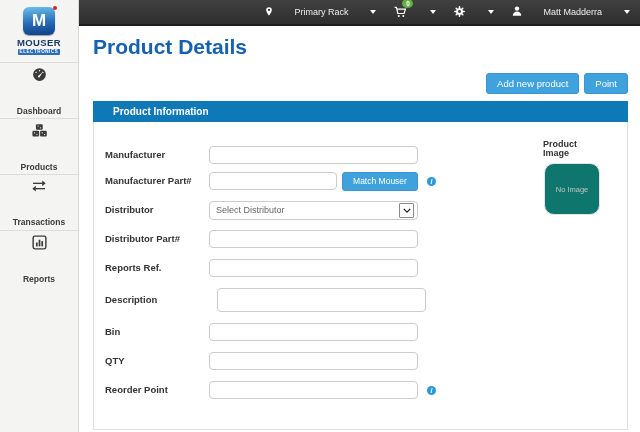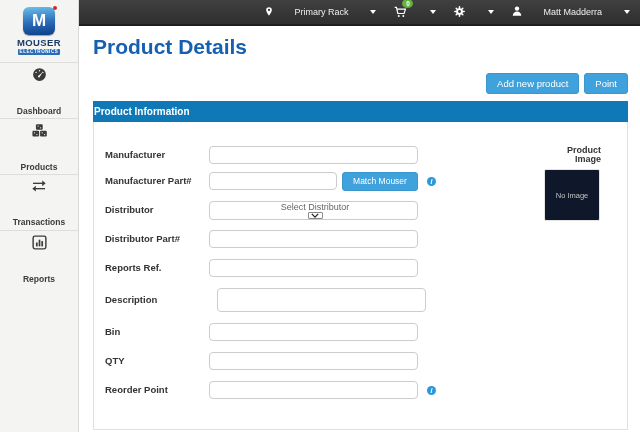--- a/index.html
+++ b/index.html
@@ -44,49 +44,49 @@
                 padding:0 9px; font-size:9.5px; }
   .bc-link { color:#3b9ad8; cursor:pointer; }
   .bc-sep { color:#c0c0c0; margin:0 4px; }
   .bc-current { color:#8f8f8f; }
   .actions { margin-top:13px; height:21px; display:flex; justify-content:flex-end; gap:5px; }
   .btn { display:inline-flex; align-items:center; justify-content:center; background:#3fa2dc; color:#fff;
          font-size:9.5px; padding:8px 10px; height:21px; border-radius:3px; border:1px solid #3a97cd;
          cursor:pointer; box-sizing:border-box; font-family:inherit; }
 
   .panel { margin-top:7px; }
-  .panel-header { background:#0f79b8; color:#fff; font-weight:700; font-size:10px; padding:5px 1px; }
+  .panel-header { background:#0f79b8; color:#fff; font-weight:700; font-size:10px; padding:5px 20px; }
   .panel-body { border:1px solid #e0e0e0; border-top:none; position:relative;
                 padding:24px 0 0 11px; height:283px; overflow:hidden; box-sizing:content-box; }
 
-  .image-block { position:absolute; top:24px; right:26px; width:58px; text-align:right; }
+  .image-block { position:absolute; top:18px; right:26px; width:58px; text-align:left; }
   .image-label { font-size:9px; font-weight:700; color:#333; line-height:1; }
   .image-box { margin-top:5px; width:54px; height:50px; margin-left:auto; margin-right:auto;
-               background:#0f172a; border:1px solid #e4e4e4; border-radius:2px;
+               background:#0f766e; border:1px solid #e4e4e4; border-radius:10px;
                display:flex; align-items:center; justify-content:center; color:#c3c3c3; font-size:7.5px; }
 
   .row { display:flex; align-items:center; margin-bottom:11px; height:18px; }
   .row.first { margin-bottom:8px; }
   .row.desc { height:24px;gap:8px; }
   .row > label { width:104px; font-size:9.5px; font-weight:700; color:#333; flex:none; line-height:1.1; }
   .ctrl { display:flex; align-items:center; }
   input.txt { width:209px; height:18px; border:1px solid #ccc; border-radius:4px; box-sizing:border-box;
               font-size:9px; padding:0 5px; font-family:inherit; color:#333; outline:none; }
   input.txt.short { width:128px; }
   textarea.ta { width:209px; height:24px; border:1px solid #ccc; border-radius:4px; box-sizing:border-box;
                 font-size:9px; padding:2px 5px; font-family:inherit; color:#333; resize:none; outline:none; }
   .btn-match { margin-left:5px; width:76px; height:19px; background:#3fa2dc; color:#fff;
                border:1px solid #3a97cd; border-radius:3px; font-size:8.5px; display:flex;
                align-items:center; justify-content:center; cursor:pointer; box-sizing:border-box;text-align:center; }
   .info { margin-left:9px; width:9px; height:9px; border-radius:50%; background:#2b98d8; color:#fff;
           font-size:7px; font-weight:700; font-style:italic; line-height:9px; text-align:center;
           display:inline-block; cursor:pointer; flex:none; }
   .select { width:209px; height:19px; border:1px solid #ccc; border-radius:4px; background:#fff;
             display:flex; align-items:center; justify-content:space-between; padding:0 3px 0 6px;
-            font-size:9px; color:#666; box-sizing:border-box; cursor:pointer;flex-direction:column; }
+            font-size:9px; color:#666; box-sizing:border-box; cursor:pointer; }
   .sel-btn { width:13px; height:13px; border:1px solid #8a8a8a; background:#fdfdfd; border-radius:1px;
              display:flex; align-items:center; justify-content:center; }
 </style>
 </head>
 <body>
 
 <div class="app">
 
   <div class="sidebar">
     <div class="logo-block">

